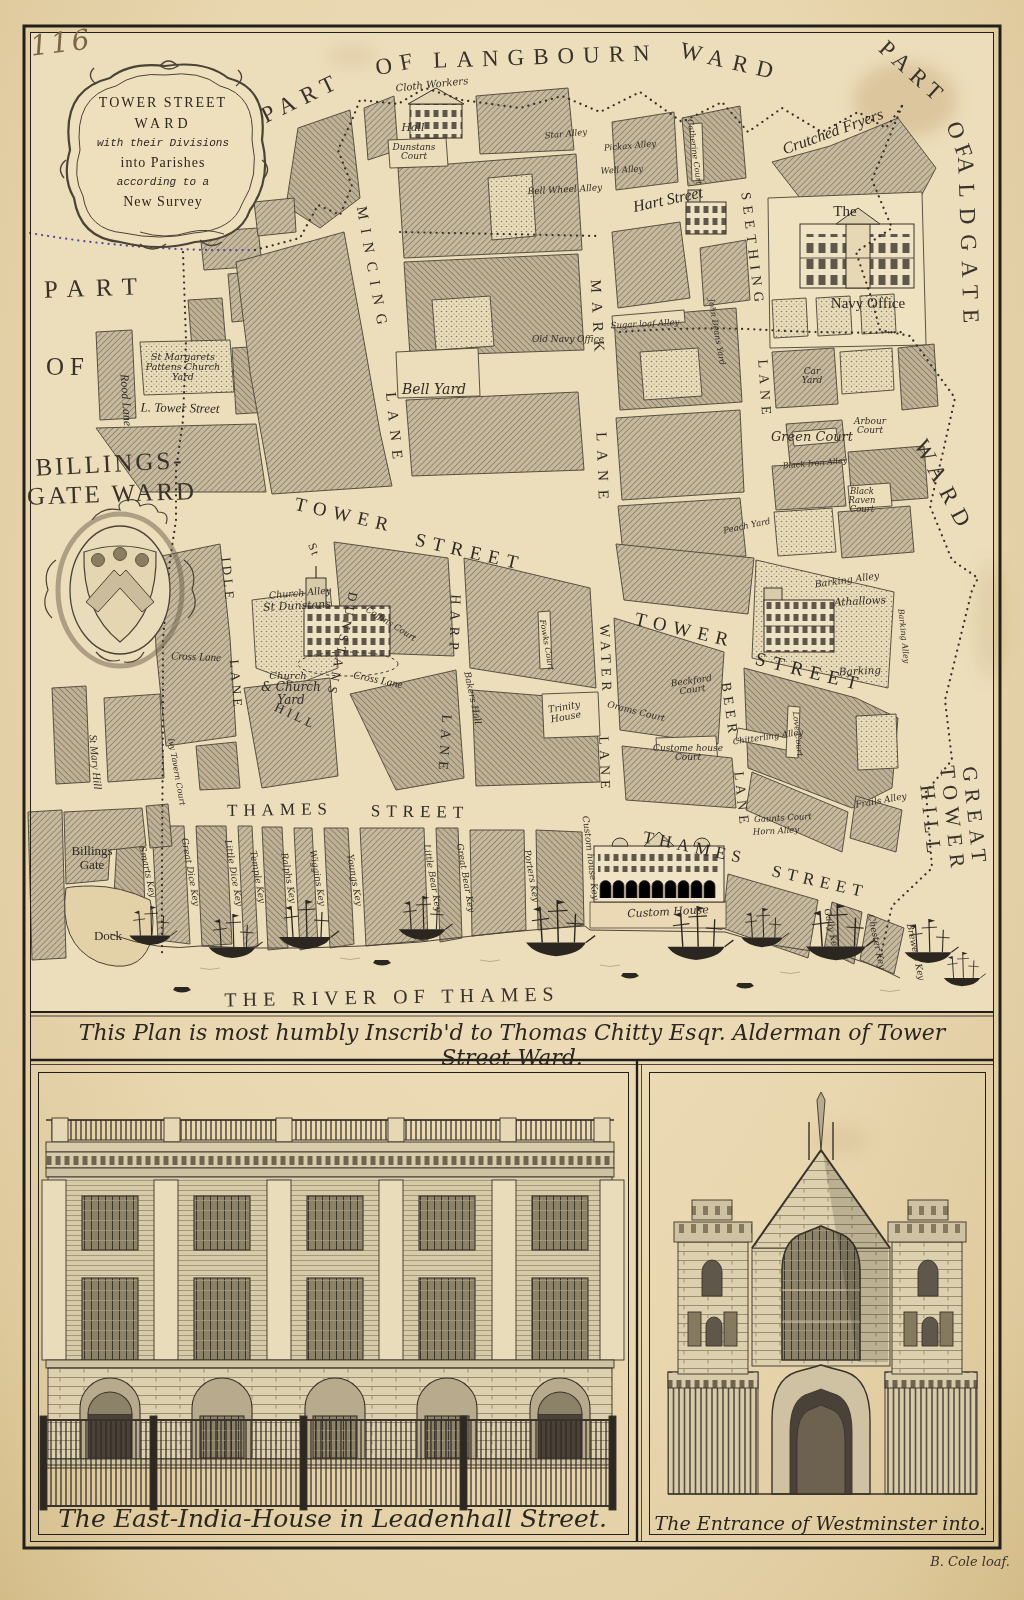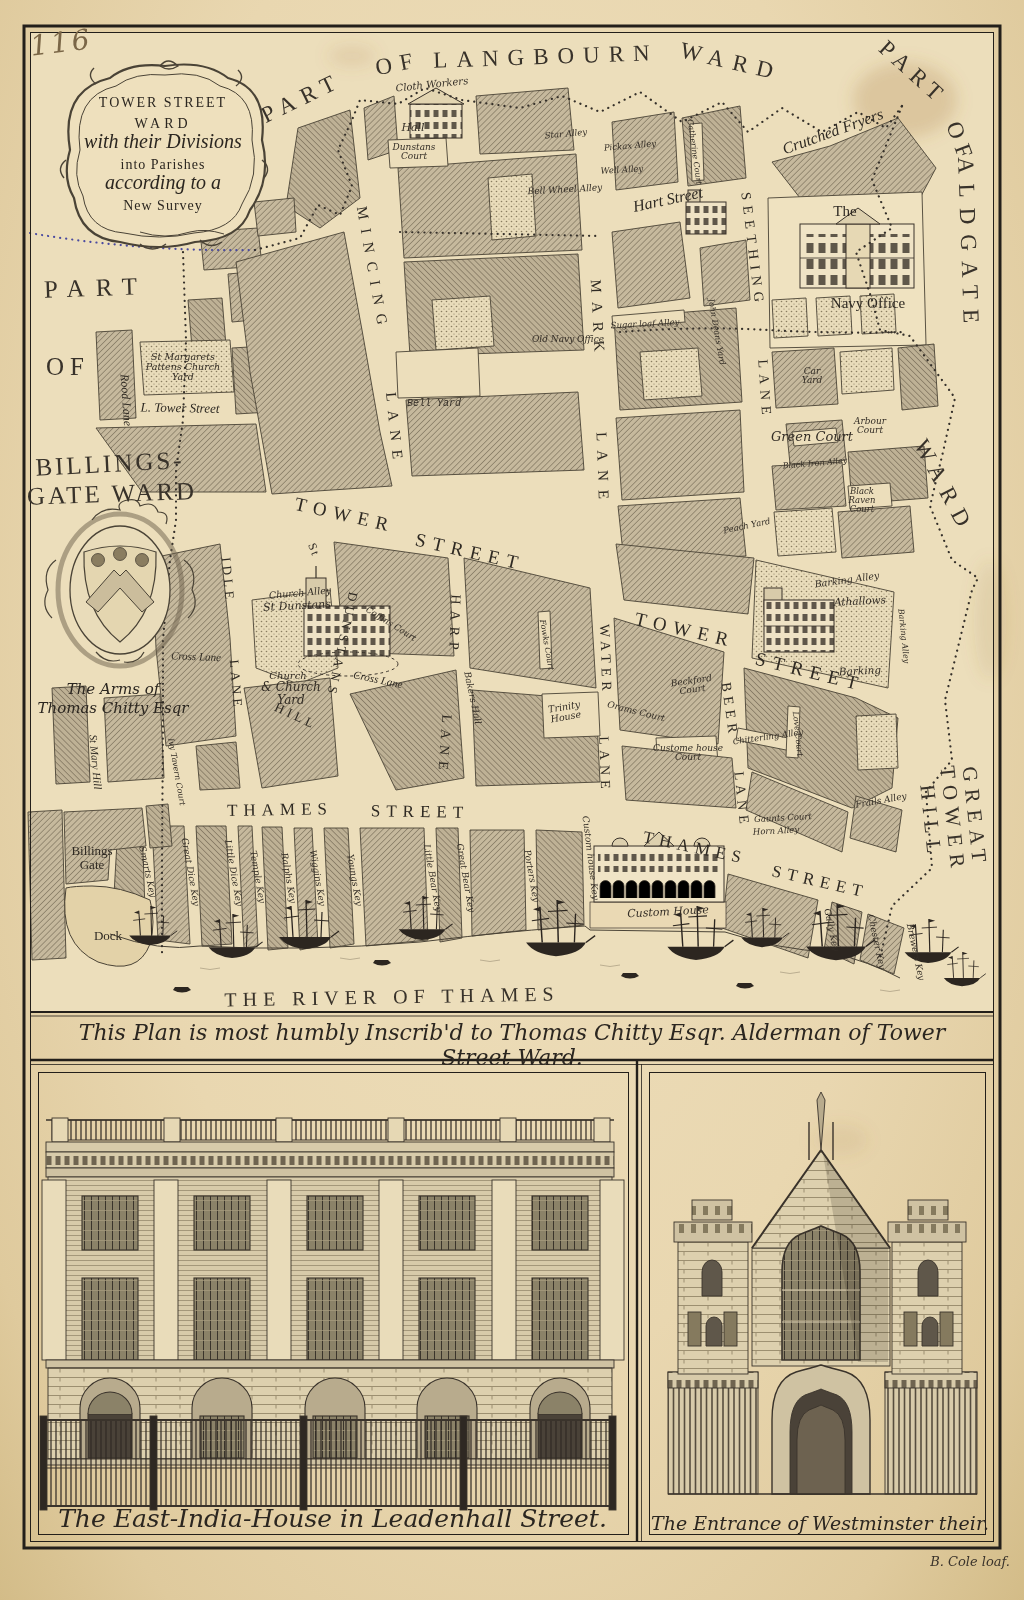--- a/index.html
+++ b/index.html
@@ -10,21 +10,21 @@
   .lbl{position:absolute;white-space:pre-line;text-align:center;line-height:1.05;pointer-events:none;}
   .ward{font-family:"Liberation Serif",serif;color:#38322a;}
   .street{font-family:"Liberation Serif",serif;color:#2f2a23;}
   .name{font-family:"Liberation Serif",serif;font-style:italic;color:#2f2a23;}
   .place{font-family:"DejaVu Serif",serif;font-style:italic;color:#332d26;}
   .proman{font-family:Liberation Serif, serif;color:#2f2a23;}
   .script{font-family:"DejaVu Serif",serif;font-style:italic;color:#2b2620;}
   #cartouche-text{position:absolute;left:62px;top:96px;width:202px;text-align:center;}
   #cartouche-text div{line-height:1;}
   .ct-caps{font-size:14px;letter-spacing:2px;}
-  .ct-script{font-family:Liberation Serif, serif;font-style:italic;font-size:20px;}
+  .ct-script{font-family:Liberation Mono, monospace;font-style:italic;font-size:11px;margin-top:7px;}
   .ct-roman{font-size:14px;margin-top:7px;letter-spacing:1px;}
   #page-number{position:absolute;left:30px;top:26px;font-size:28px;font-style:italic;
     color:#7a6647;transform:rotate(-7deg);letter-spacing:3px;font-family:"DejaVu Serif",serif;}
   #dedication{position:absolute;left:62px;top:1020px;width:900px;text-align:center;font-size:22px;}
   #caption-eih{position:absolute;left:45px;top:1504px;width:575px;text-align:center;font-size:25px;}
   #caption-wh{position:absolute;left:650px;top:1512px;width:340px;text-align:center;font-size:19px;}
   #signature{position:absolute;left:860px;top:1554px;width:150px;text-align:right;font-size:13px;
     font-family:"DejaVu Serif",serif;font-style:italic;color:#3a332b;}
   #arms-caption{position:absolute;left:18px;top:680px;width:190px;text-align:center;
     font-size:15px;line-height:1.25;}
@@ -471,24 +471,20 @@
 
   <div id="cartouche-text">
     <div class="ct-caps">TOWER STREET</div>
     <div class="ct-caps" style="margin-top:7px;letter-spacing:4px;">WARD</div>
     <div class="ct-script">with their Divisions</div>
     <div class="ct-roman">into Parishes</div>
     <div class="ct-script">according to a</div>
     <div class="ct-roman">New Survey</div>
   </div>
 
-  <div id="arms-caption" class="script">
-    <div>The Arms of</div>
-    <div>Thomas Chitty Esqr</div>
-  </div>
 
   <div id="map-labels">
       <div class="lbl ward" style="left: 302px; top: 98px; font-size: 23px; letter-spacing: 8px; transform: translate(-50%, -50%) rotate(-26deg);">PART</div>
       <div class="lbl ward" style="left: 398px; top: 64px; font-size: 23px; letter-spacing: 8px; transform: translate(-50%, -50%) rotate(-11deg);">OF</div>
       <div class="lbl ward" style="left: 546px; top: 57px; font-size: 23px; letter-spacing: 9px; transform: translate(-50%, -50%) rotate(-2deg);">LANGBOURN</div>
       <div class="lbl ward" style="left: 731px; top: 62px; font-size: 23px; letter-spacing: 9px; transform: translate(-50%, -50%) rotate(13deg);">WARD</div>
       <div class="lbl ward" style="left: 913px; top: 73px; font-size: 23px; letter-spacing: 7px; transform: translate(-50%, -50%) rotate(42deg);">PART</div>
       <div class="lbl ward" style="left: 960px; top: 143px; font-size: 23px; letter-spacing: 7px; transform: translate(-50%, -50%) rotate(70deg);">OF</div>
       <div class="lbl ward" style="left: 968px; top: 245px; font-size: 23px; letter-spacing: 10px; transform: translate(-50%, -50%) rotate(88deg);">ALDGATE</div>
       <div class="lbl ward" style="left: 944px; top: 487px; font-size: 23px; letter-spacing: 9px; transform: translate(-50%, -50%) rotate(62deg);">WARD</div>
@@ -530,21 +526,21 @@
       <div class="lbl name" style="left: 95px; top: 762px; font-size: 11px; transform: translate(-50%, -50%) rotate(85deg);">St Mary Hill</div>
       <div class="lbl name" style="left: 196px; top: 657px; font-size: 11px; transform: translate(-50%, -50%) rotate(2deg);">Cross Lane</div>
       <div class="lbl name" style="left: 378px; top: 680px; font-size: 11px; transform: translate(-50%, -50%) rotate(12deg);">Cross Lane</div>
       <div class="lbl place" style="left: 432px; top: 85px; font-size: 10px; transform: translate(-50%, -50%) rotate(-6deg);">Cloth Workers</div>
       <div class="lbl place" style="left: 413px; top: 128px; font-size: 11px; transform: translate(-50%, -50%) rotate(0deg);">Hall</div>
       <div class="lbl place" style="left: 414px; top: 152px; font-size: 9px; transform: translate(-50%, -50%) rotate(0deg);">Dunstans
 Court</div>
       <div class="lbl place" style="left: 566px; top: 134px; font-size: 8.5px; transform: translate(-50%, -50%) rotate(-5deg);">Star Alley</div>
       <div class="lbl place" style="left: 565px; top: 190px; font-size: 9px; transform: translate(-50%, -50%) rotate(-3deg);">Bell Wheel Alley</div>
       <div class="lbl place" style="left: 568px; top: 340px; font-size: 9px; transform: translate(-50%, -50%) rotate(0deg);">Old Navy Office</div>
-      <div class="lbl place" style="left: 434px; top: 404px; font-size: 10px; transform: translate(-50%, -50%) rotate(0deg); font-family: Liberation Mono, monospace;">Bell Yard</div>
+      <div class="lbl place" style="left: 434px; top: 389px; font-size: 14px; transform: translate(-50%, -50%) rotate(0deg);">Bell Yard</div>
       <div class="lbl place" style="left: 630px; top: 146px; font-size: 8.5px; transform: translate(-50%, -50%) rotate(-5deg);">Pickax Alley</div>
       <div class="lbl place" style="left: 622px; top: 170px; font-size: 8.5px; transform: translate(-50%, -50%) rotate(-3deg);">Well Alley</div>
       <div class="lbl place" style="left: 645px; top: 324px; font-size: 8.5px; transform: translate(-50%, -50%) rotate(-3deg);">Sugar loaf Alley</div>
       <div class="lbl place" style="left: 694px; top: 152px; font-size: 8px; transform: translate(-50%, -50%) rotate(82deg);">Catherine Court</div>
       <div class="lbl place" style="left: 716px; top: 332px; font-size: 8px; transform: translate(-50%, -50%) rotate(80deg);">John Deans Yard</div>
       <div class="lbl proman" style="left: 845px; top: 212px; font-size: 15px; transform: translate(-50%, -50%) rotate(0deg);">The</div>
       <div class="lbl proman" style="left: 868px; top: 304px; font-size: 15px; transform: translate(-50%, -50%) rotate(0deg);">Navy Office</div>
       <div class="lbl place" style="left: 812px; top: 376px; font-size: 9px; transform: translate(-50%, -50%) rotate(0deg);">Car
 Yard</div>
       <div class="lbl place" style="left: 870px; top: 426px; font-size: 9px; transform: translate(-50%, -50%) rotate(0deg);">Arbour
@@ -600,16 +596,16 @@
       <div class="lbl place" style="left: 590px; top: 858px; font-size: 9px; transform: translate(-50%, -50%) rotate(83deg);">Custom house Key</div>
       <div class="lbl place" style="left: 831px; top: 930px; font-size: 9px; transform: translate(-50%, -50%) rotate(78deg);">Gally Key</div>
       <div class="lbl place" style="left: 876px; top: 942px; font-size: 9px; transform: translate(-50%, -50%) rotate(78deg);">Chester Key</div>
       <div class="lbl place" style="left: 915px; top: 952px; font-size: 9px; transform: translate(-50%, -50%) rotate(78deg);">Brewers Key</div>
     </div>
 
   <div id="dedication" class="script">This Plan is most humbly Inscrib'd to Thomas Chitty Esqr. Alderman of Tower Street Ward.</div>
 
   <div id="caption-eih" class="script">The East-India-House in Leadenhall Street.</div>
 
-  <div id="caption-wh" class="script">The Entrance of Westminster their.</div>
+  <div id="caption-wh" class="script">The Entrance of Westminster into.</div>
 
   <div id="signature">B. Cole loaf.</div>
 </div>
 
 </body></html>

